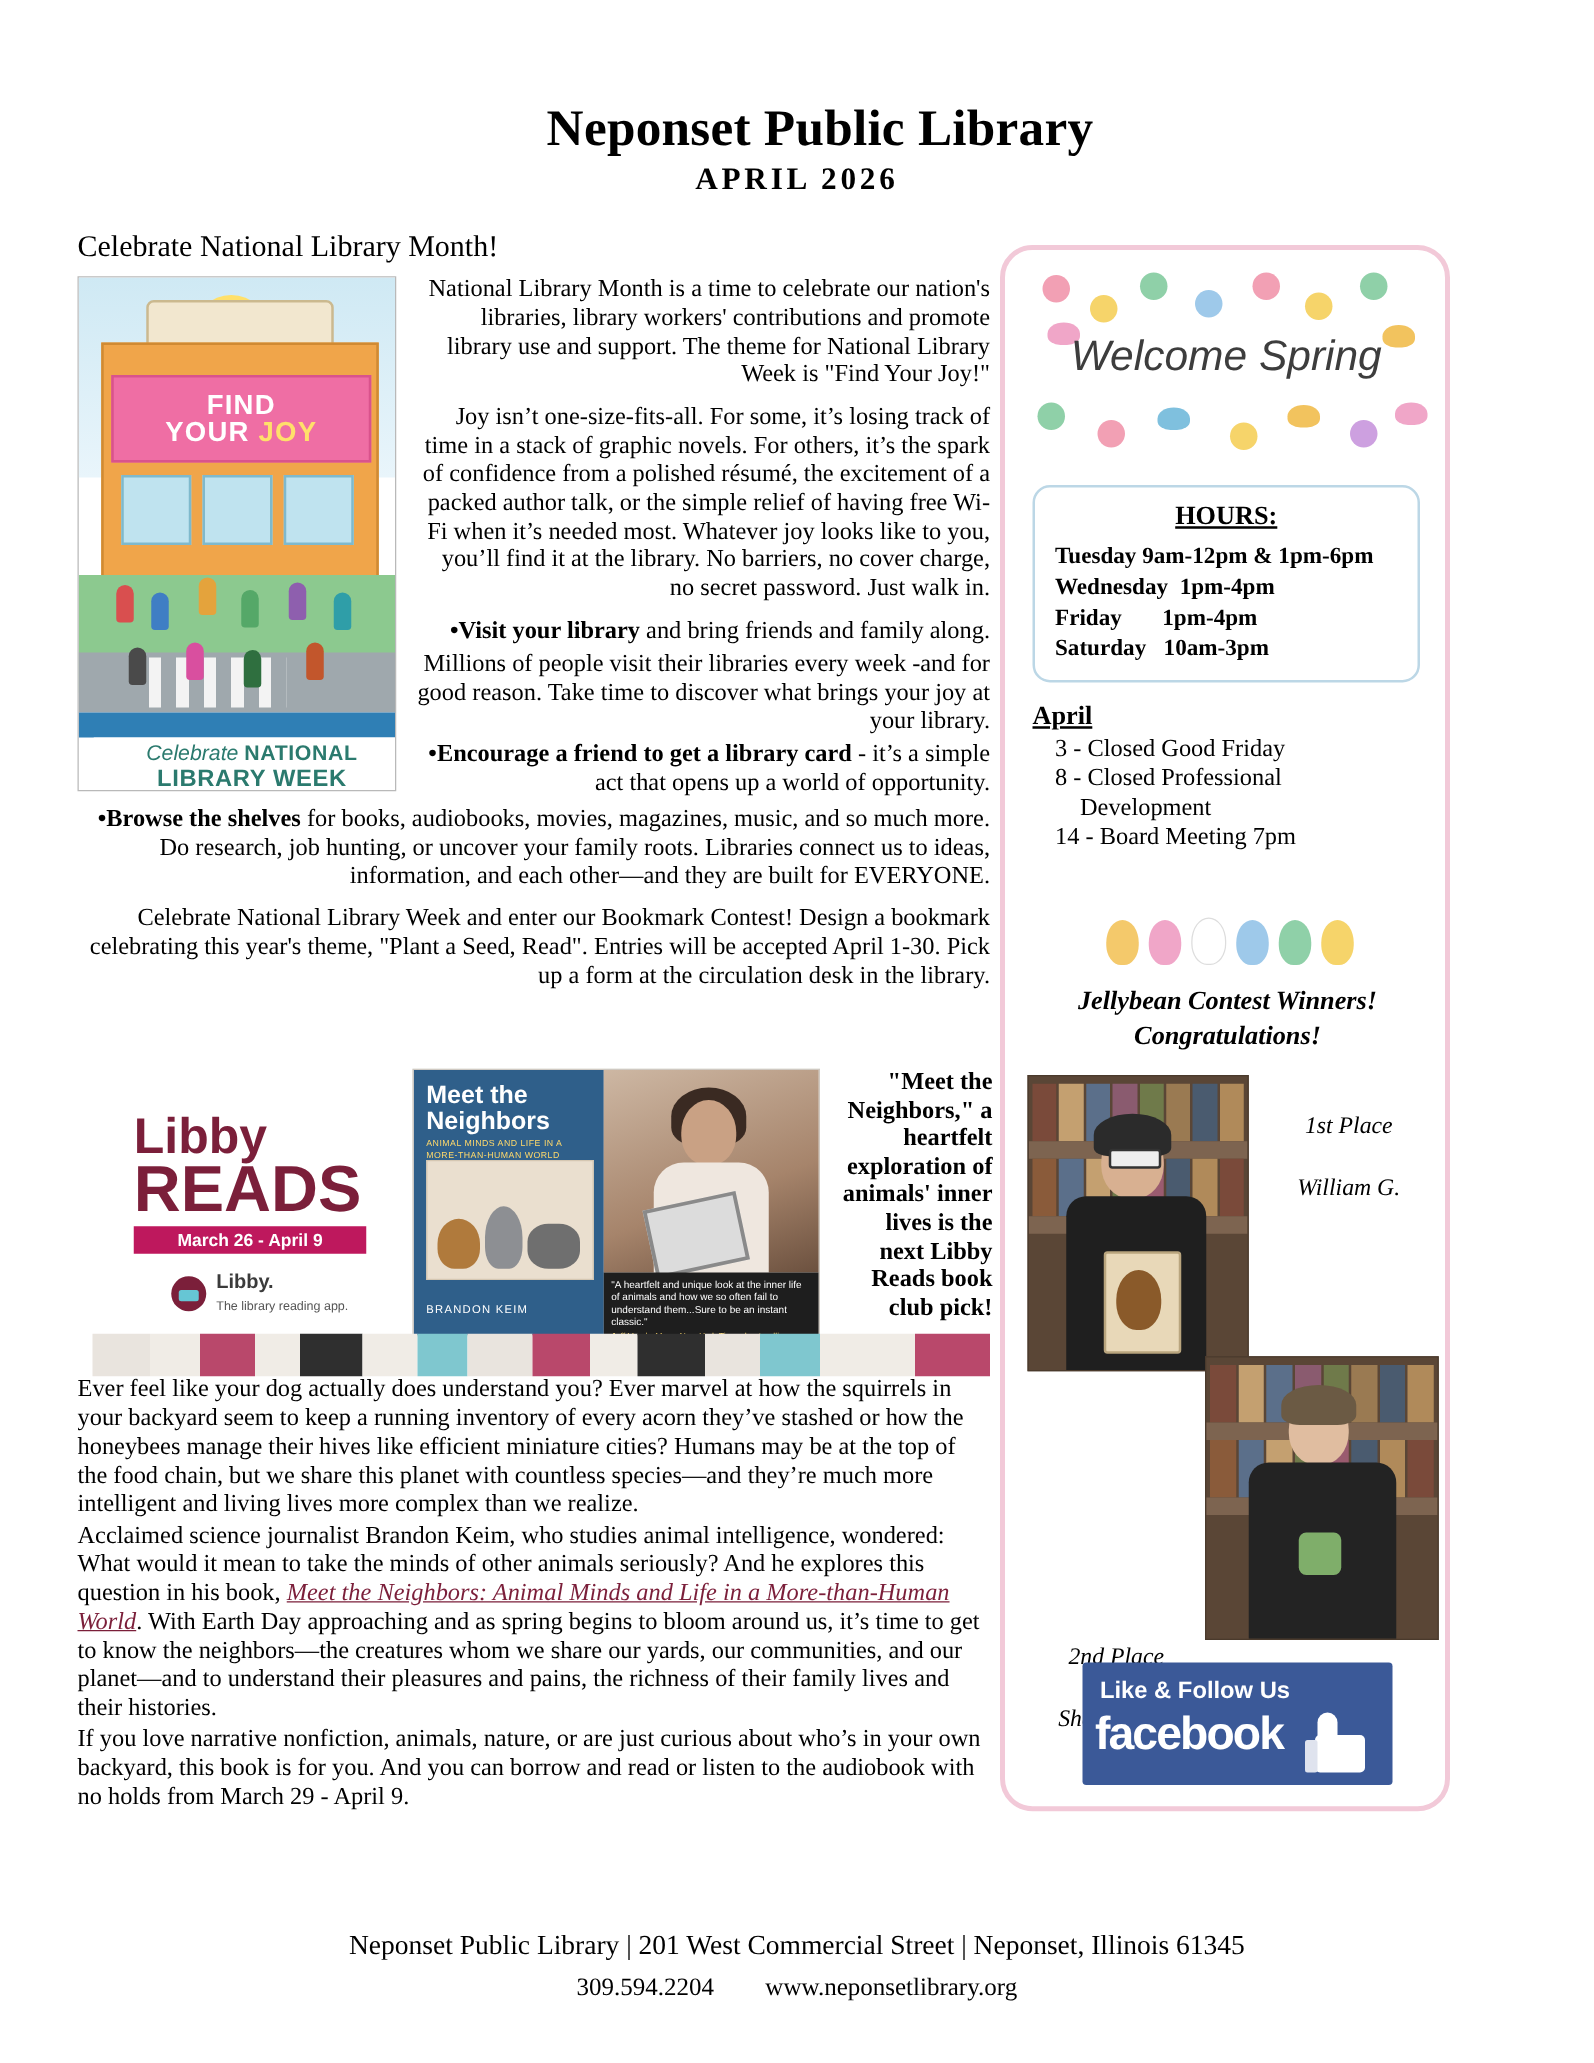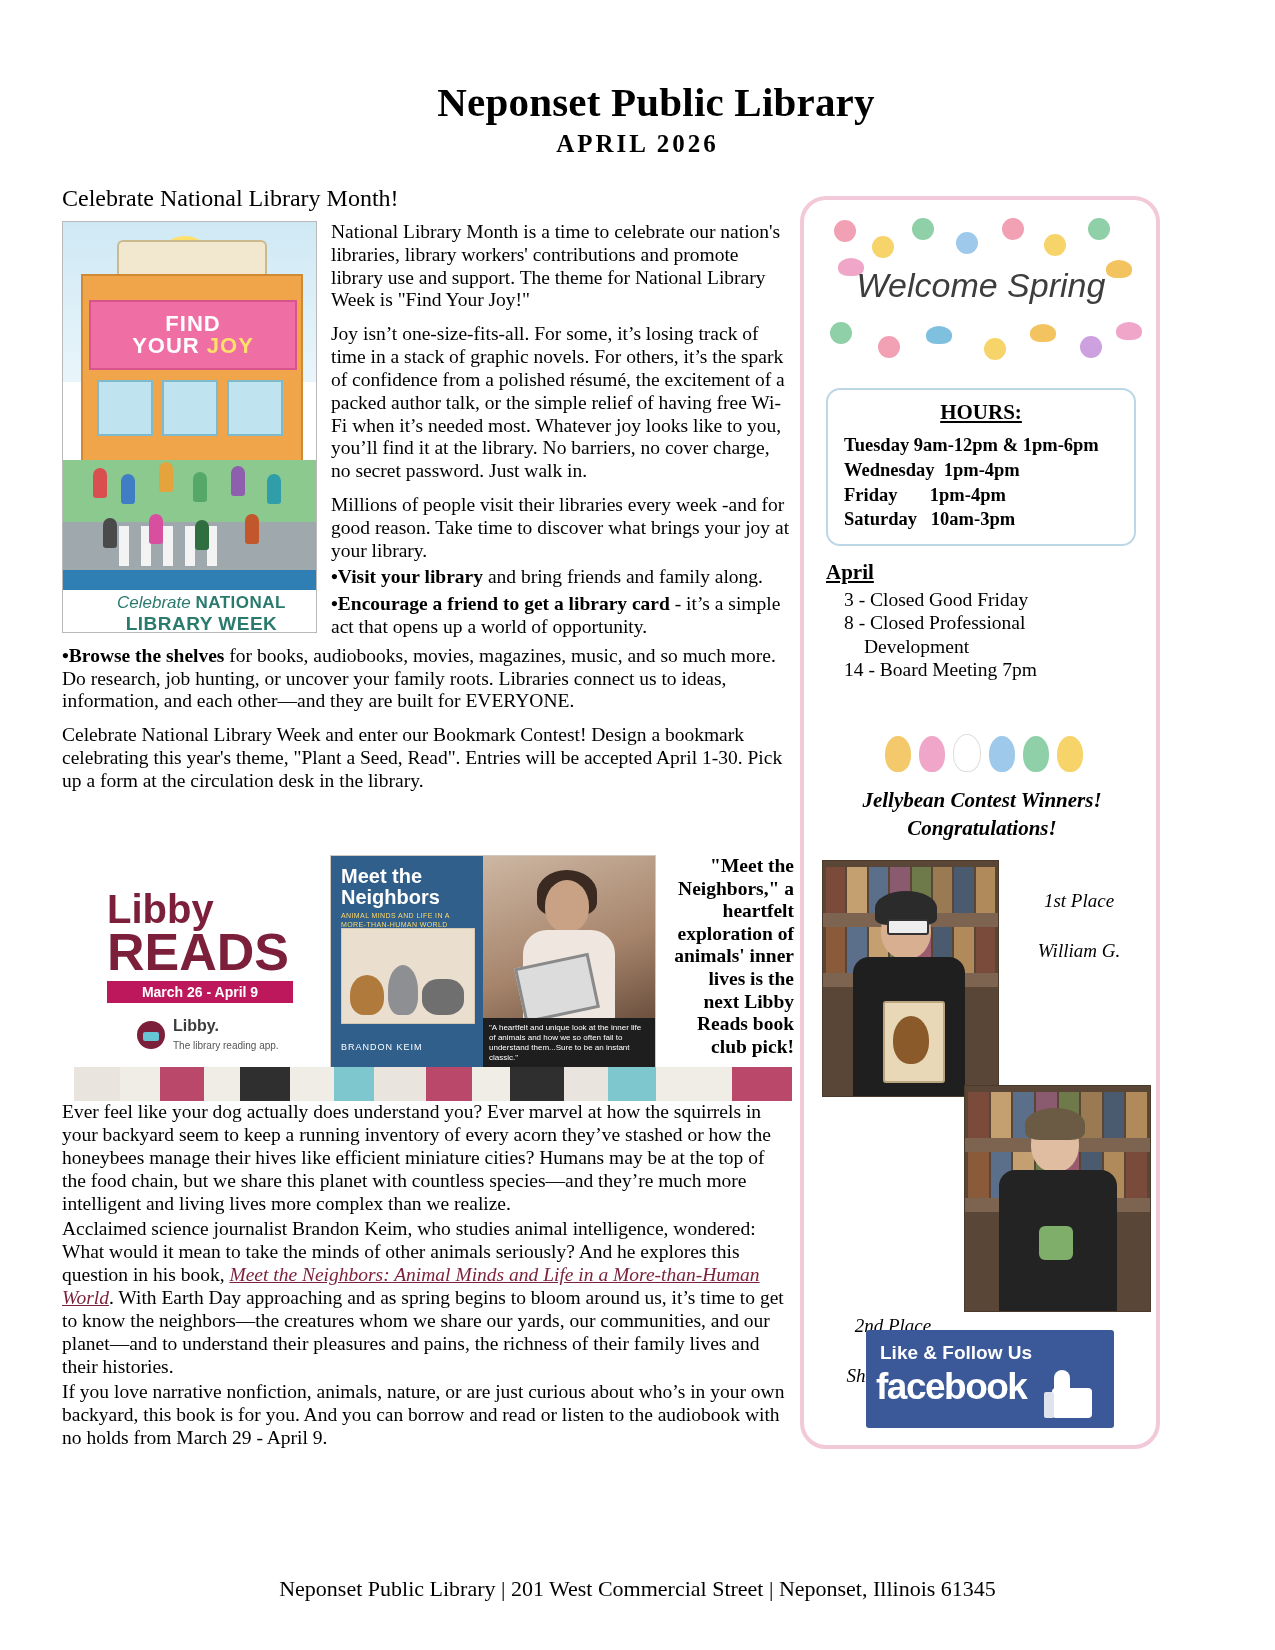--- a/index.html
+++ b/index.html
@@ -130,21 +130,21 @@
   .poster .cap .l1 em { font-style: italic; }
   .poster .cap .l1 b { font-weight: bold; letter-spacing: 0.5px; }
   .poster .cap .l2 {
     font-size: 19px; font-weight: bold; color: #2b7a6e; letter-spacing: 0.5px;
   }
 
   .body-text p {
     margin: 0 0 11px 0;
     font-size: 19.5px;
     line-height: 1.17;
-    text-align: left;
+    text-align: right;
   }
   .body-text p.tight { margin-bottom: 4px; }
   .body-text b { font-weight: bold; }
 
   .clearer { clear: both; height: 0; }
 
   
   .libby-wrap {
     position: absolute;
     left: 62px;
@@ -420,24 +420,24 @@
           <em>Celebrate</em>
           <b>NATIONAL</b>
         </div>
         <div class="l2">LIBRARY WEEK</div>
       </div>
     </div>
 
     <div class="body-text">
       <p>National Library Month is a time to celebrate our nation's libraries, library workers' contributions and promote library use and support. The theme for National Library Week is "Find Your Joy!"</p>
       <p>Joy isn’t one-size-fits-all. For some, it’s losing track of time in a stack of graphic novels. For others, it’s the spark of confidence from a polished résumé, the excitement of a packed author talk, or the simple relief of having free Wi-Fi when it’s needed most. Whatever joy looks like to you, you’ll find it at the library. No barriers, no cover charge, no secret password. Just walk in.</p>
-      <p class="tight">Millions of people visit their libraries every week -and for good reason.  Take time to discover what brings your joy at your library.</p>
       <p class="tight">
         <b>•Visit your library</b><span> and bring friends and family along.</span>
       </p>
+      <p class="tight">Millions of people visit their libraries every week -and for good reason.  Take time to discover what brings your joy at your library.</p>
       <p class="tight">
         <b>•Encourage a friend to get a library card</b><span> - it’s a simple act that opens up a world of opportunity.</span>
       </p>
       <div class="clearer"></div>
       <p style="margin-top:2px;">
         <b>•Browse the shelves</b><span> for books, audiobooks, movies, magazines, music, and so much more. Do research, job hunting, or uncover your family roots.  Libraries connect us to ideas, information, and each other—and they are built for EVERYONE.</span>
       </p>
       <p>Celebrate National Library Week and enter our Bookmark Contest! Design a bookmark celebrating this year's theme, "Plant a Seed, Read".  Entries will be accepted April 1-30.  Pick up a form at the circulation desk in the library.</p>
     </div>
   </div>
@@ -631,15 +631,19 @@
       <div class="thumb">
         <span class="palm"></span>
           <span class="up"></span>
           <span class="cuff"></span>
       </div>
     </div>
   </div>
 
   <div class="footer">
     <div class="f1">Neponset Public Library | 201 West Commercial Street | Neponset, Illinois 61345</div>
+    <div class="f2">
+      <span>309.594.2204</span>
+      <span>www.neponsetlibrary.org</span>
+    </div>
   </div>
 
 </div>
 
 </body></html>

